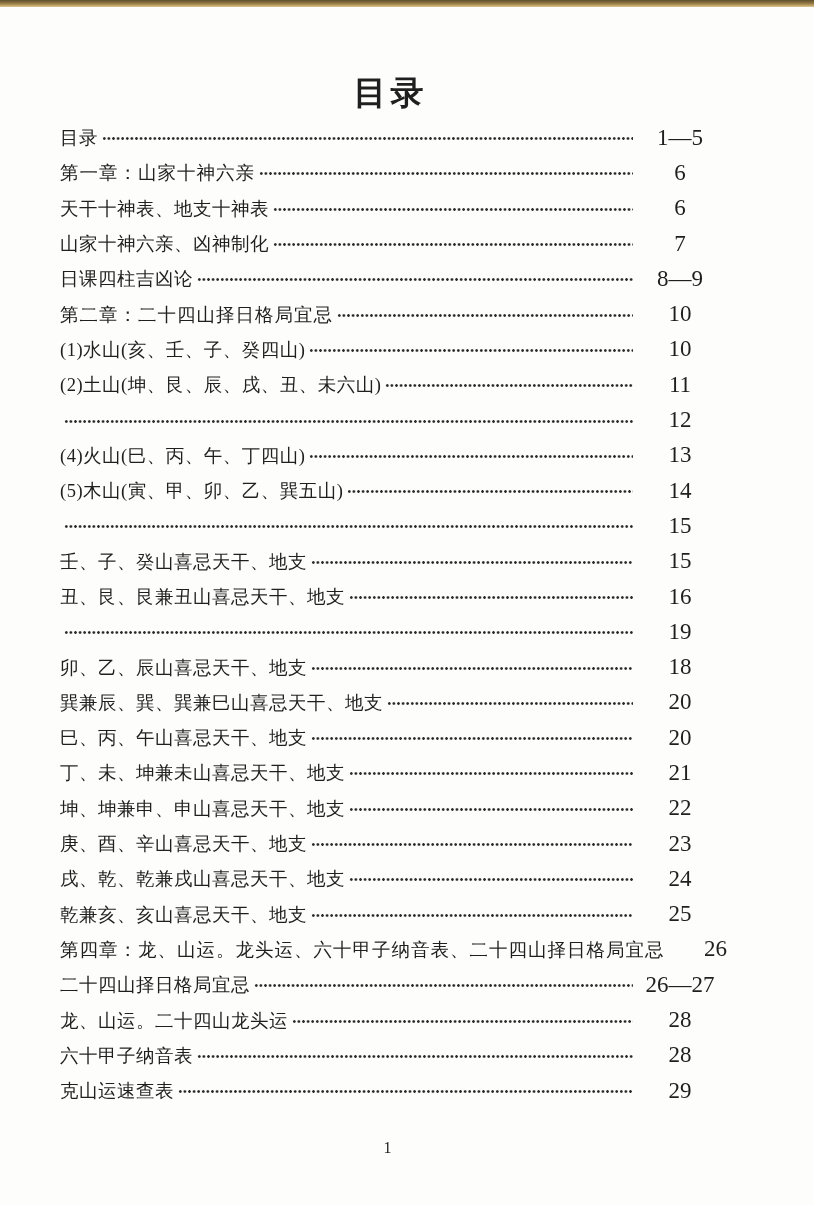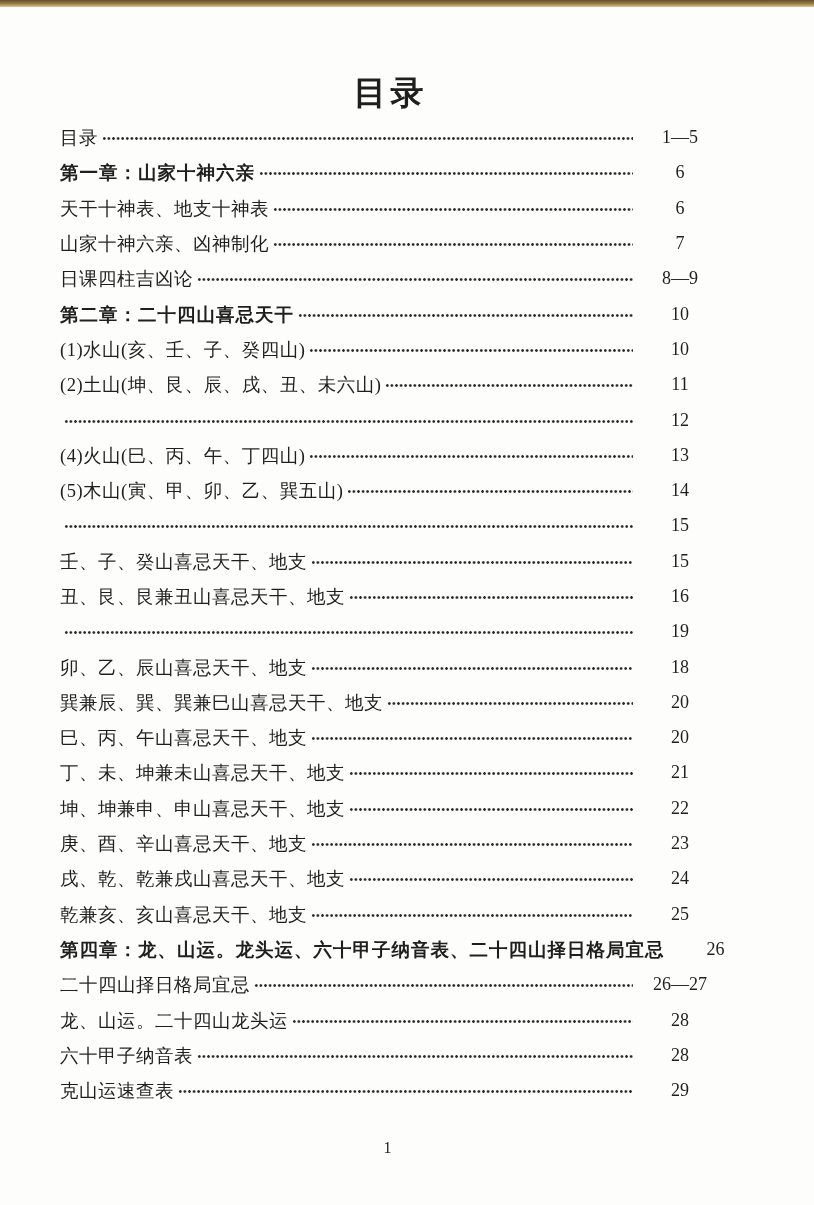--- a/index.html
+++ b/index.html
@@ -32,37 +32,37 @@
   .row {
     display: flex;
     align-items: center;
     height: 35.3px;
     font-size: 18.5px;
   }
   .row .label {
     white-space: nowrap;
     letter-spacing: 0.5px;
   }
-  .row.bold .label { font-weight: bold; letter-spacing: 1px; }
+  .row.bold .label { font-weight: normal; letter-spacing: 1px; }
   .leader {
     flex: 1;
     align-self: center;
     height: 5px;
     margin: 2px 6px 0 4px;
     background-image: radial-gradient(circle, #2a2a2a 1.15px, rgba(0,0,0,0) 1.5px);
     background-size: 4.6px 5px;
     background-repeat: repeat-x;
     background-position: 0 center;
   }
   .leader.hidden { background: none; }
   .pagenum {
     width: 82px;
     flex: 0 0 82px;
     text-align: center;
-    font-size: 18px;
+    font-size: 23px;
     white-space: nowrap;
   }
   .footer {
     position: absolute;
     left: 57px;
     width: 661px;
     top: 1139px;
     text-align: center;
     font-size: 16px;
   }
@@ -94,21 +94,21 @@
     <span class="label">山家十神六亲、凶神制化</span>
     <span class="leader"></span>
     <span class="pagenum">7</span>
   </div>
       <div class="row">
     <span class="label">日课四柱吉凶论</span>
     <span class="leader"></span>
     <span class="pagenum">8—9</span>
   </div>
       <div class="row bold">
-    <span class="label">第二章：二十四山喜忌天干</span>
+    <span class="label">第二章：二十四山择日格局宜忌</span>
     <span class="leader"></span>
     <span class="pagenum">10</span>
   </div>
       <div class="row">
     <span class="label">(1)水山(亥、壬、子、癸四山)</span>
     <span class="leader"></span>
     <span class="pagenum">10</span>
   </div>
       <div class="row">
     <span class="label">(2)土山(坤、艮、辰、戌、丑、未六山)</span>

